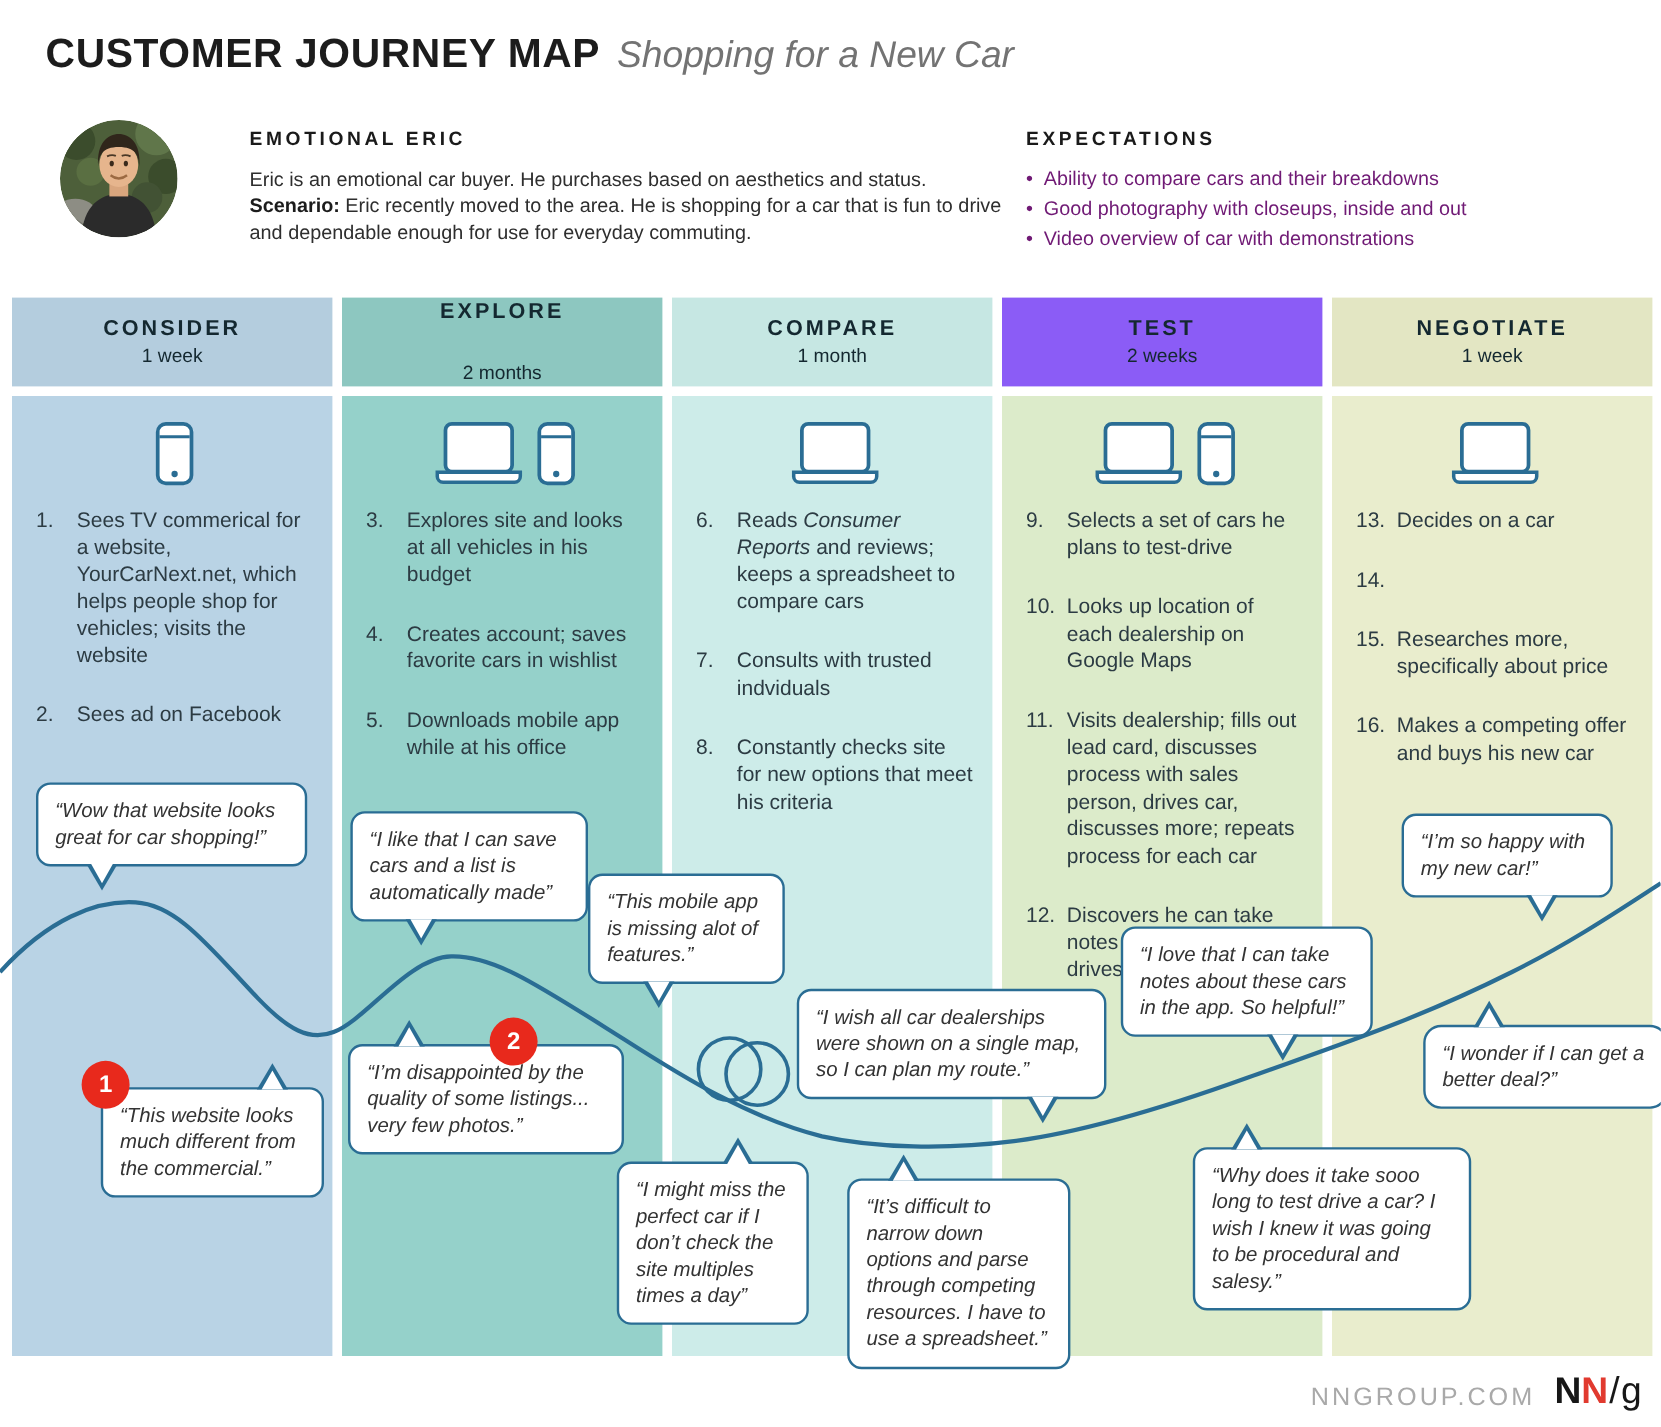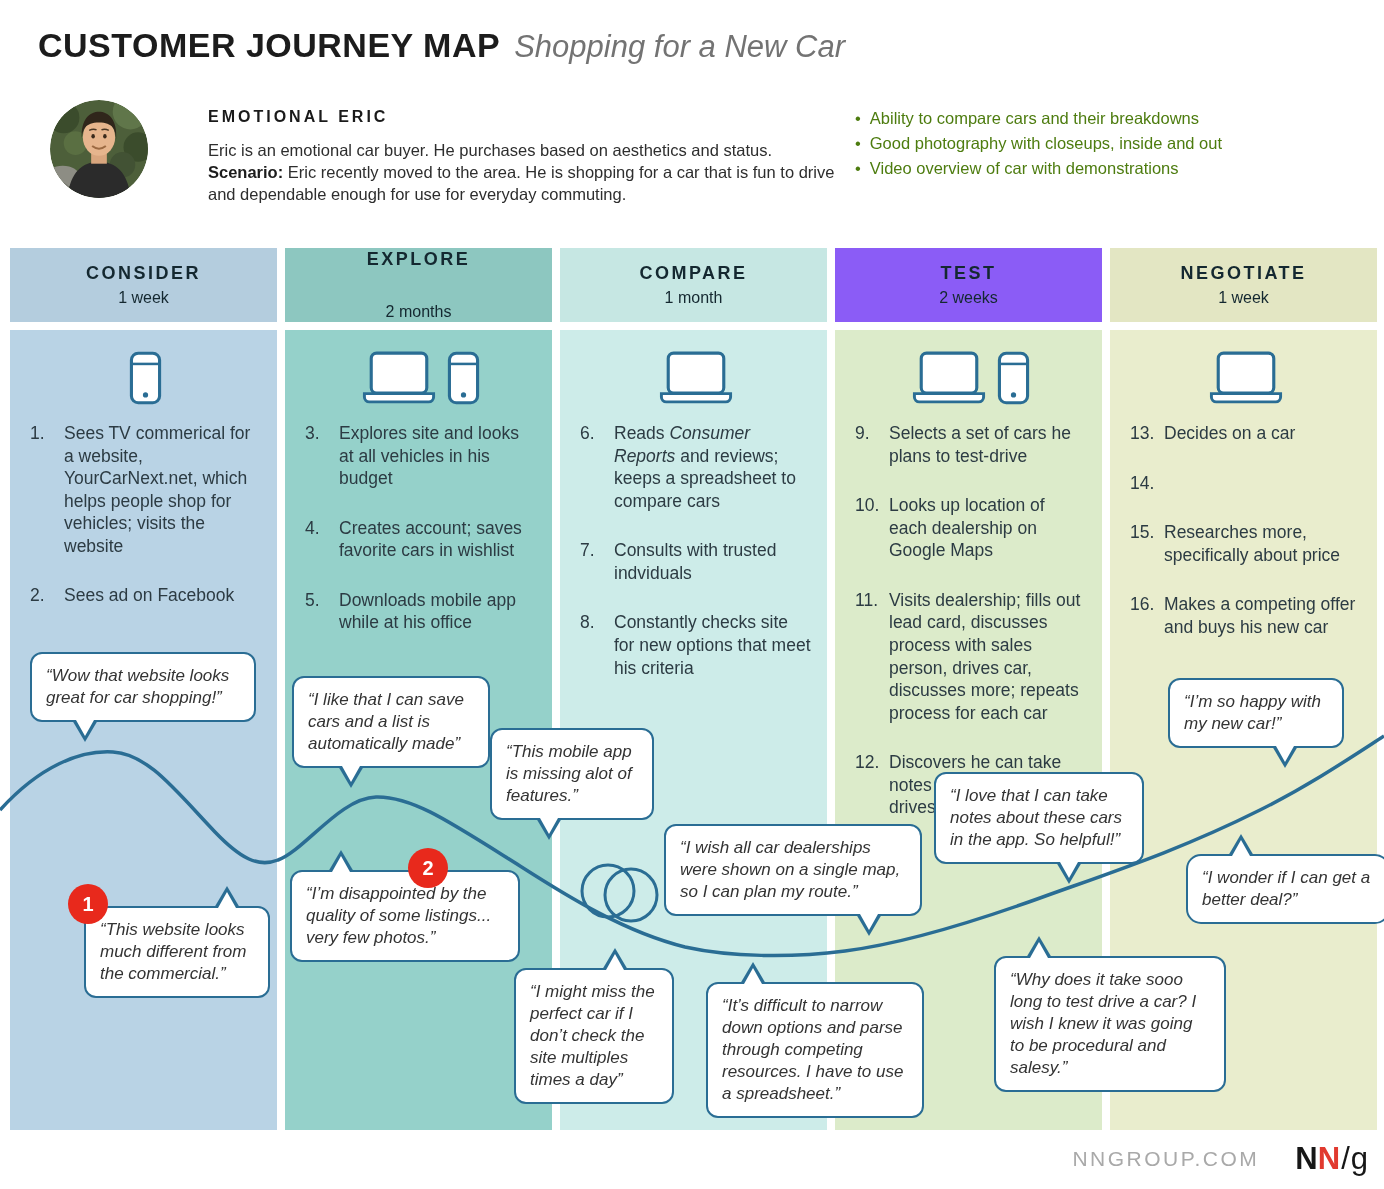--- a/index.html
+++ b/index.html
@@ -17,21 +17,21 @@
 
   .avatar{position:absolute;left:50px;top:100px;width:98px;height:98px;border-radius:50%;overflow:hidden;}
 
   .persona{position:absolute;left:208px;top:108px;width:640px;}
   .section-heading{font-size:16px;font-weight:700;letter-spacing:3px;color:#1a1a1a;margin:0 0 13px 0;}
   .persona p{margin:0;font-size:16.5px;line-height:1.34;color:#2e2e2e;}
   .persona b{color:#1c1c1c;}
 
   .expectations{position:absolute;left:855px;top:108px;width:500px;}
   .expectations ul{margin:0;padding:0;list-style:none;}
-  .expectations li{font-size:16.5px;line-height:1.33;color:#4d7c0f;margin-bottom:3px;}
+  .expectations li{font-size:16.5px;line-height:1.33;color:#701a75;margin-bottom:3px;}
   .expectations li::before{content:"\2022";margin-right:9px;}
 
   
   .stage-headers{position:absolute;left:10px;top:248px;width:1367px;height:74px;display:flex;gap:8px;z-index:1;text-align:right;}
   .stage-header{flex:1;display:flex;flex-direction:column;align-items:center;justify-content:center;}
   .stage-label{font-size:18px;font-weight:700;letter-spacing:2.5px;color:#142830;}
   .stage-duration{font-size:16px;color:#142830;margin-top:5px;}
 
   .stage-bodies{position:absolute;left:10px;top:330px;width:1367px;height:800px;display:flex;gap:8px;z-index:1;}
   .stage-body{flex:1;box-sizing:border-box;padding:16px 16px 0 20px;}
@@ -55,21 +55,21 @@
   .tail-down::after{left:calc(var(--tx) + 4px);bottom:-16px;border-width:16px 9px 0 9px;border-color:#fff transparent transparent transparent;}
   .tail-up::before{left:var(--tx);top:-22px;border-width:0 13px 22px 13px;border-color:transparent transparent var(--line) transparent;}
   .tail-up::after{left:calc(var(--tx) + 4px);top:-16px;border-width:0 9px 16px 9px;border-color:transparent transparent #fff transparent;}
 
   .marker{
     position:absolute;width:40px;height:40px;border-radius:50%;background:#e8291c;color:#fff;
     font-weight:700;font-size:20px;font-style:normal;display:flex;align-items:center;justify-content:center;z-index:4;
   }
 
   
-  .footer{position:absolute;right:16px;bottom:12px;display:flex;align-items:center;gap:36px;z-index:1;}
+  .footer{position:absolute;right:16px;bottom:12px;display:flex;align-items:flex-end;gap:16px;z-index:1;}
   .site{font-size:21px;letter-spacing:2.5px;color:#a9a9a9;}
   .logo{font-size:31px;font-weight:800;color:#171717;letter-spacing:0;}
   .logo .n2{color:#e13a2f;}
   .logo .slash{font-weight:300;margin:0 1px;}
   .logo .g{font-weight:400;}
 </style>
 </head>
 <body>
 
 <div class="page">
@@ -106,20 +106,21 @@
       </g>
     </svg>
   </div>
 
   <div class="persona">
     <h2 class="section-heading">EMOTIONAL ERIC</h2>
     <p><span>Eric is an emotional car buyer. He purchases based on aesthetics and status.</span> <b>Scenario:</b> <span>Eric recently moved to the area. He is shopping for a car that is fun to drive and dependable enough for use for everyday commuting.</span></p>
   </div>
 
   <div class="expectations">
+    <h2 class="section-heading">EXPECTATIONS</h2>
     <ul id="expectation-list">
         <li>Ability to compare cars and their breakdowns</li>
         <li>Good photography with closeups, inside and out</li>
         <li>Video overview of car with demonstrations</li>
       </ul>
   </div>
 
   <div class="stage-headers" id="stage-headers">
       <div class="stage-header" style="background: rgb(180, 205, 222);">
         <div class="stage-label">CONSIDER</div>
@@ -277,21 +278,21 @@
 
   <div id="bubble-layer">
       <div class="bubble tail-down" style="left: 30px; top: 652px; width: 226px; font-style: italic; --tx: 40px;">“Wow that website looks great for car shopping!”</div>
       <div class="bubble tail-up" style="left: 84px; top: 906px; width: 186px; --tx: 128px;">“This website looks much different from the commercial.”</div>
       <div class="marker" style="left: 68px; top: 884px; background: rgb(232, 41, 28);">1</div>
       <div class="bubble tail-down" style="left: 292px; top: 676px; width: 198px; --tx: 44px;">“I like that I can save cars and a list is automatically made”</div>
       <div class="bubble tail-up" style="left: 290px; top: 870px; width: 230px; --tx: 36px;">“I’m disappointed by the quality of some listings... very few photos.”</div>
       <div class="marker" style="left: 408px; top: 848px; background: rgb(232, 41, 28);">2</div>
       <div class="bubble tail-down" style="left: 490px; top: 728px; width: 164px; --tx: 44px;">“This mobile app is missing alot of features.”</div>
       <div class="bubble tail-up" style="left: 514px; top: 968px; width: 160px; --tx: 86px;">“I might miss the perfect car if I don’t check the site multiples times a day”</div>
-      <div class="bubble tail-up" style="left: 706px; top: 982px; width: 218px; --tx: 32px;">“It’s difficult to narrow down options and parse through competing resources. I have to use a spreadsheet.”</div>
+      <div class="bubble tail-up" style="left: 706px; top: 982px; width: 186px; --tx: 32px;">“It’s difficult to narrow down options and parse through competing resources. I have to use a spreadsheet.”</div>
       <div class="bubble tail-down" style="left: 664px; top: 824px; width: 258px; --tx: 190px;">“I wish all car dealerships were shown on a single map, so I can plan my route.”</div>
       <div class="bubble tail-down" style="left: 934px; top: 772px; width: 210px; --tx: 120px;">“I love that I can take notes about these cars in the app. So helpful!”</div>
       <div class="bubble tail-up" style="left: 994px; top: 956px; width: 232px; --tx: 30px;">“Why does it take sooo long to test drive a car? I wish I knew it was going to be procedural and salesy.”</div>
       <div class="bubble tail-down" style="left: 1168px; top: 678px; width: 176px; --tx: 102px;">“I’m so happy with my new car!”</div>
       <div class="bubble tail-up" style="left: 1186px; top: 854px; width: 204px; border-radius: 15px; --tx: 40px;">“I wonder if I can get a better deal?”</div>
     </div>
 
   <div class="footer">
     <span class="site">NNGROUP.COM</span>
     <span class="logo"><span class="n1">N</span><span class="n2" style="color: rgb(225, 58, 47);">N</span><span class="slash">/</span><span class="g">g</span></span>

